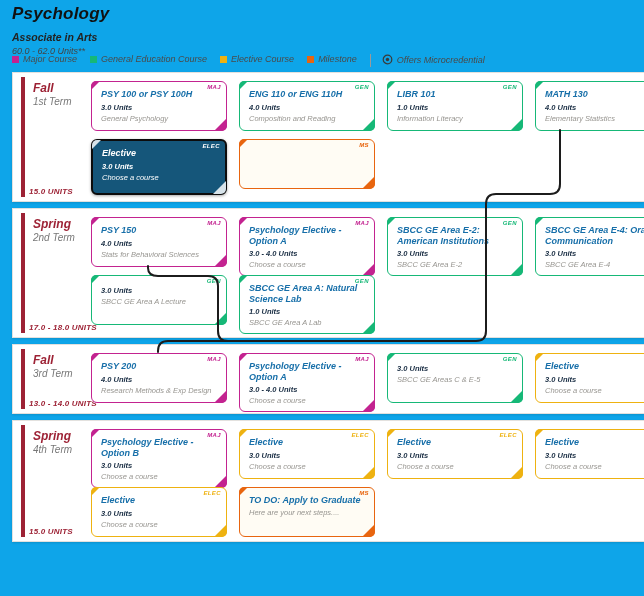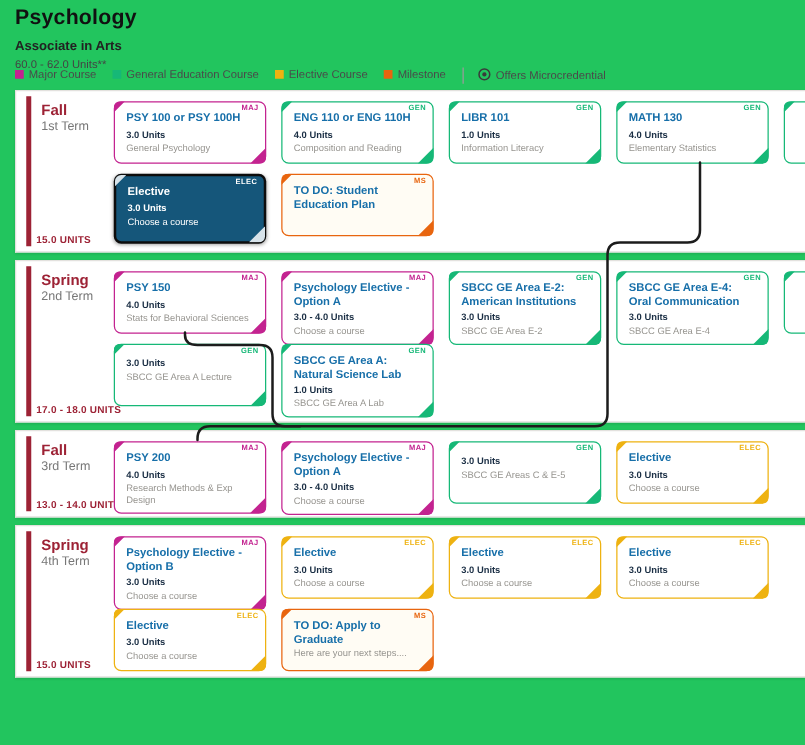--- a/index.html
+++ b/index.html
@@ -1,16 +1,16 @@
 <!DOCTYPE html>
 <html><head>
 <meta charset="utf-8">
 <style>
   html,body{margin:0;padding:0;background:#f1f0ee;font-family:"Liberation Sans",sans-serif;}
-  #page{position:relative;width:644px;height:596px;background:#22c55e;overflow:hidden;}
+  #page{position:relative;width:644px;height:596px;background:#0ea5e9;overflow:hidden;font-style:italic;}
 
   
   #hdr{position:absolute;left:12px;top:4px;}
   #hdr h1{margin:0;font-size:17px;font-weight:bold;color:#111;letter-spacing:.2px;}
   #hdr .sub{margin-top:7px;font-size:10.5px;font-weight:bold;color:#222;}
   #hdr .un{margin-top:3px;font-size:9px;color:#444;}
 
   
   #legend{position:absolute;left:12px;top:54px;display:flex;align-items:flex-start;font-size:9px;color:#4a4a4a;}
   .lg-item{display:flex;align-items:center;margin-right:13px;}
@@ -25,21 +25,21 @@
     border:1px solid #e3e1de;border-right:none;box-sizing:border-box;
     box-shadow:0 1px 2px rgba(0,0,0,.12);overflow:hidden;}
   .tbar{position:absolute;left:8px;top:4px;bottom:4px;width:4px;background:#9D2235;}
   .tseason{position:absolute;left:20px;top:8px;font-size:12px;font-weight:bold;color:#9D2235;}
   .tterm{position:absolute;left:20px;top:23px;font-size:10px;color:#777;}
   .tunits{position:absolute;left:16px;bottom:5px;font-size:8px;font-weight:bold;color:#9D2235;letter-spacing:.2px;}
 
   .cardline{position:absolute;left:78px;display:flex;gap:12px;align-items:flex-start;}
 
   
-  .card{position:relative;width:122px;min-height:50px;box-sizing:border-box;background:#fff;
+  .card{position:relative;width:136px;min-height:50px;box-sizing:border-box;background:#fff;
     border:1.5px solid var(--c);border-radius:6px;padding:7px 8px 6px 9px;cursor:pointer;}
   .card::before{content:"";position:absolute;top:-1px;left:-1px;width:0;height:0;
     border-top:9px solid var(--c);border-right:9px solid transparent;border-top-left-radius:5px;}
   .card::after{content:"";position:absolute;bottom:-1px;right:-1px;width:13px;height:13px;
     background:var(--c);clip-path:polygon(100% 0,100% 100%,0 100%);border-bottom-right-radius:5px;}
   .badge{position:absolute;top:2px;right:5px;font-size:6px;font-weight:bold;color:var(--c);letter-spacing:.4px;}
   .c-title{font-size:9px;line-height:10.5px;font-weight:bold;color:#176FA9;}
   .c-units{margin-top:3px;font-size:7.5px;font-weight:bold;color:#1a2e44;}
   .c-sub{margin-top:2px;font-size:7.5px;line-height:9px;color:#979590;}
   .card.milestone{background:#FFFCF4;}
@@ -134,21 +134,20 @@
         </div>
         <div class="cardline" style="top: 66px;">
           <div class="card selected" style="--c: #EEB211;">
             <span class="badge">ELEC</span>
             <div class="c-title">Elective</div>
             <div class="c-units">3.0 Units</div>
             <div class="c-sub">Choose a course</div>
           </div>
           <div class="card milestone" style="--c: #E8650F;">
             <span class="badge">MS</span>
-            <div class="c-title">TO DO: Student Education Plan</div>
           </div>
         </div>
       </div>
       <div class="term-panel" style="height: 130px;">
         <div class="tbar"></div>
         <div class="tseason">Spring</div>
         <div class="tterm">2nd Term</div>
         <div class="tunits">17.0 - 18.0 UNITS</div>
         <div class="cardline" style="top: 8px;">
           <div class="card" style="--c: #C32390;">

